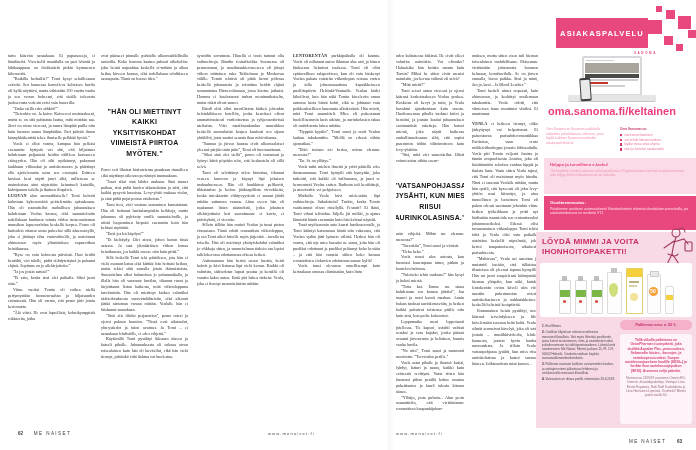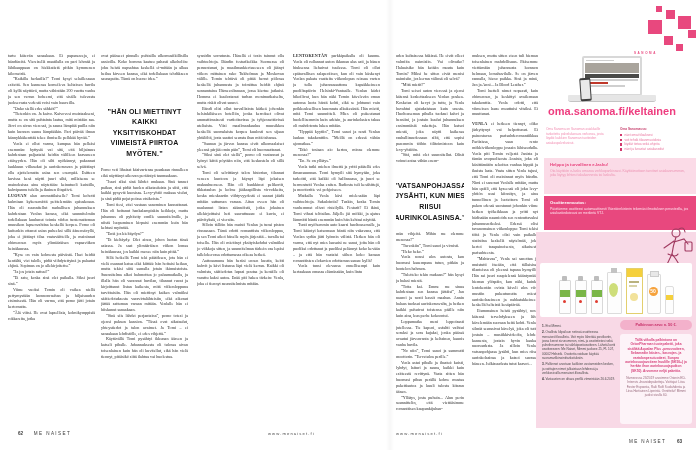--- a/index.html
+++ b/index.html
@@ -203,20 +203,21 @@
     <span class="num">62</span>
     <span style="margin-left:8px;">ME NAISET</span>
   </div>
   <div class="siteurl" style="left:268px;">www.menaiset.fi</div>
   <div class="siteurl" style="left:396px;">www.menaiset.fi</div>
   <div class="footer" style="right:14px;top:439px;">
     <span>ME NAISET</span>
     <span class="num" style="margin-left:8px;">63</span>
   </div>
 
+  <div class="banner">ASIAKASPALVELU</div>
   <div class="sq" style="left:648px;top:20px;width:14px;height:14px;"></div>
   <div class="sq" style="left:666px;top:10px;width:9px;height:9px;"></div>
   <div class="sq" style="left:678px;top:16px;width:13px;height:13px;"></div>
   <div class="sq" style="left:664px;top:36px;width:9px;height:9px;"></div>
   <div class="sq" style="left:676px;top:44px;width:7px;height:7px;"></div>
   <div class="sq" style="left:688px;top:30px;width:8px;height:8px;"></div>
   <div class="sq" style="left:656px;top:6px;width:6px;height:6px;"></div>
   <div class="brand">SANOMA</div>
 
   <div class="laptop">
@@ -265,20 +266,21 @@
     <div class="t">Helppo ja turvallinen e-lasku!</div>
     <div class="b">Ota käyttöön e-lasku omassa verkkopankissasi. Käyttöönottoon tarvitset asiakasnumeron, joka löytyy lehtesi takakannesta tai laskulta.</div>
   </div>
 
   <div class="box2">
     <div class="t">Osoitteenmuutos:</div>
     <div class="b">Päivitämme osoitteesi automaattisesti Väestörekisterin tekemäsi ilmoituksen perusteella, jos asiakastiedoissasi on merkintä VTJ.</div>
   </div>
 
   <div class="contest">
+    <div class="c-head">LÖYDÄ MIMMI JA VOITA IHONHOITOPAKETTI!</div>
     <div class="mimmi">
       <svg width="42" height="64" viewBox="0 0 42 64">
         <g fill="none" stroke="#a03a60" stroke-width="1.1" stroke-linecap="round">
           <circle cx="22" cy="9" r="4"></circle>
           <path d="M25 5 Q30 2 31 8"></path>
           <path d="M22 13 Q19 22 18 30"></path>
           <path d="M20 17 L10 24 M20 18 L30 15 L34 20"></path>
           <path d="M18 30 Q12 42 8 52 M18 30 Q26 40 28 48 L24 58"></path>
           <path d="M14 30 Q22 34 24 30"></path>
           <rect x="31" y="18" width="7" height="9" rx="1"></rect>

